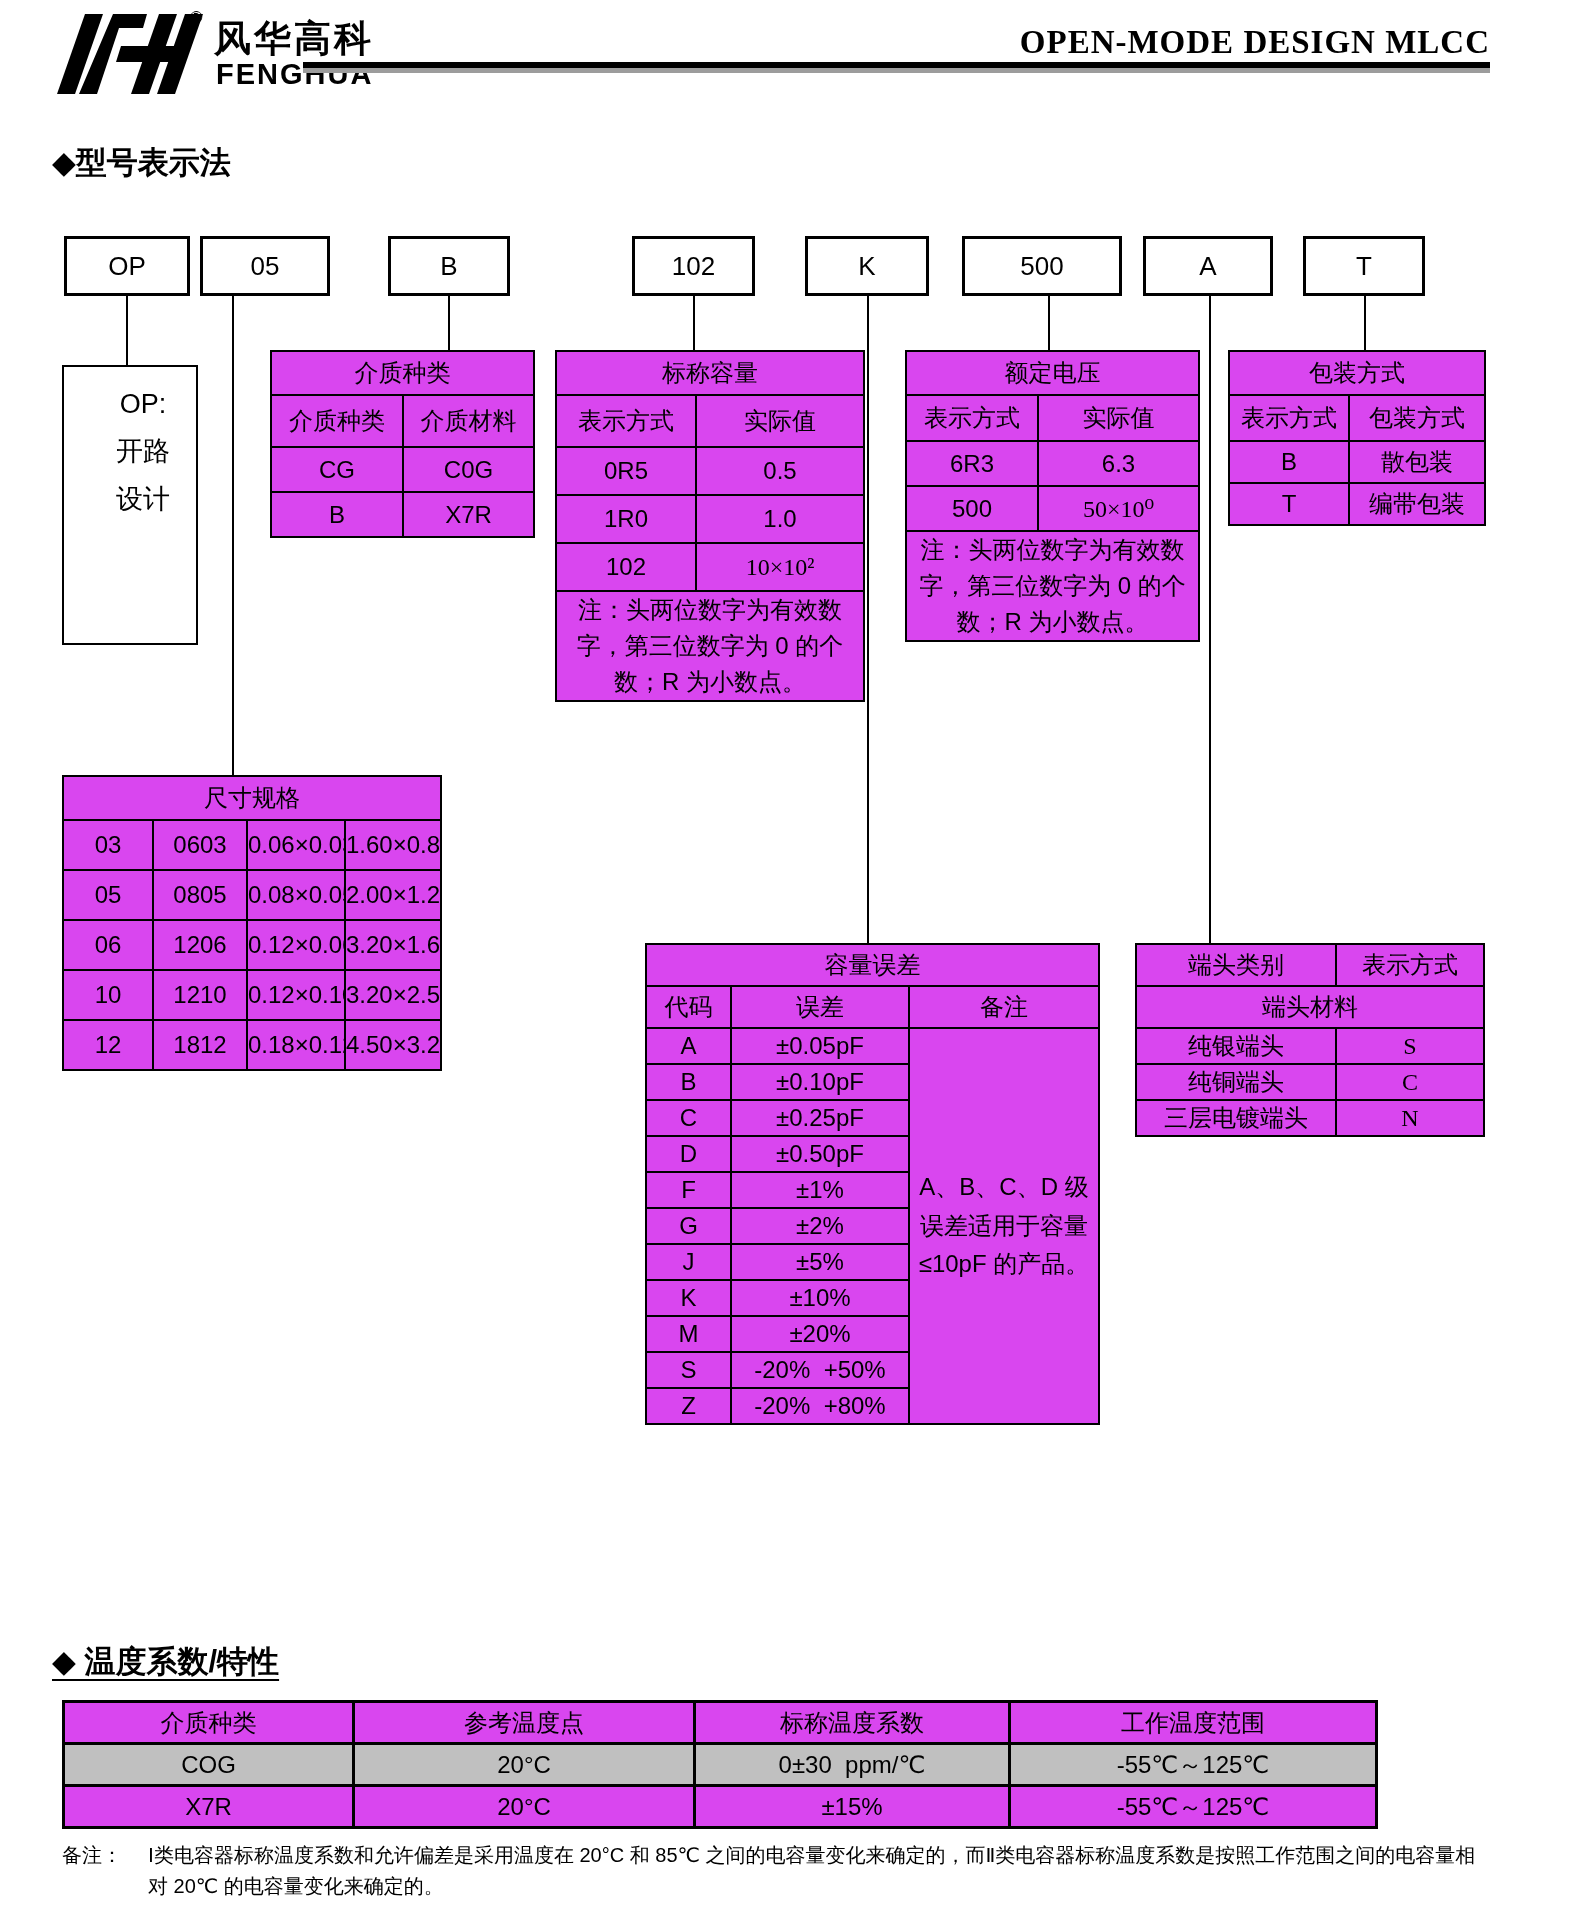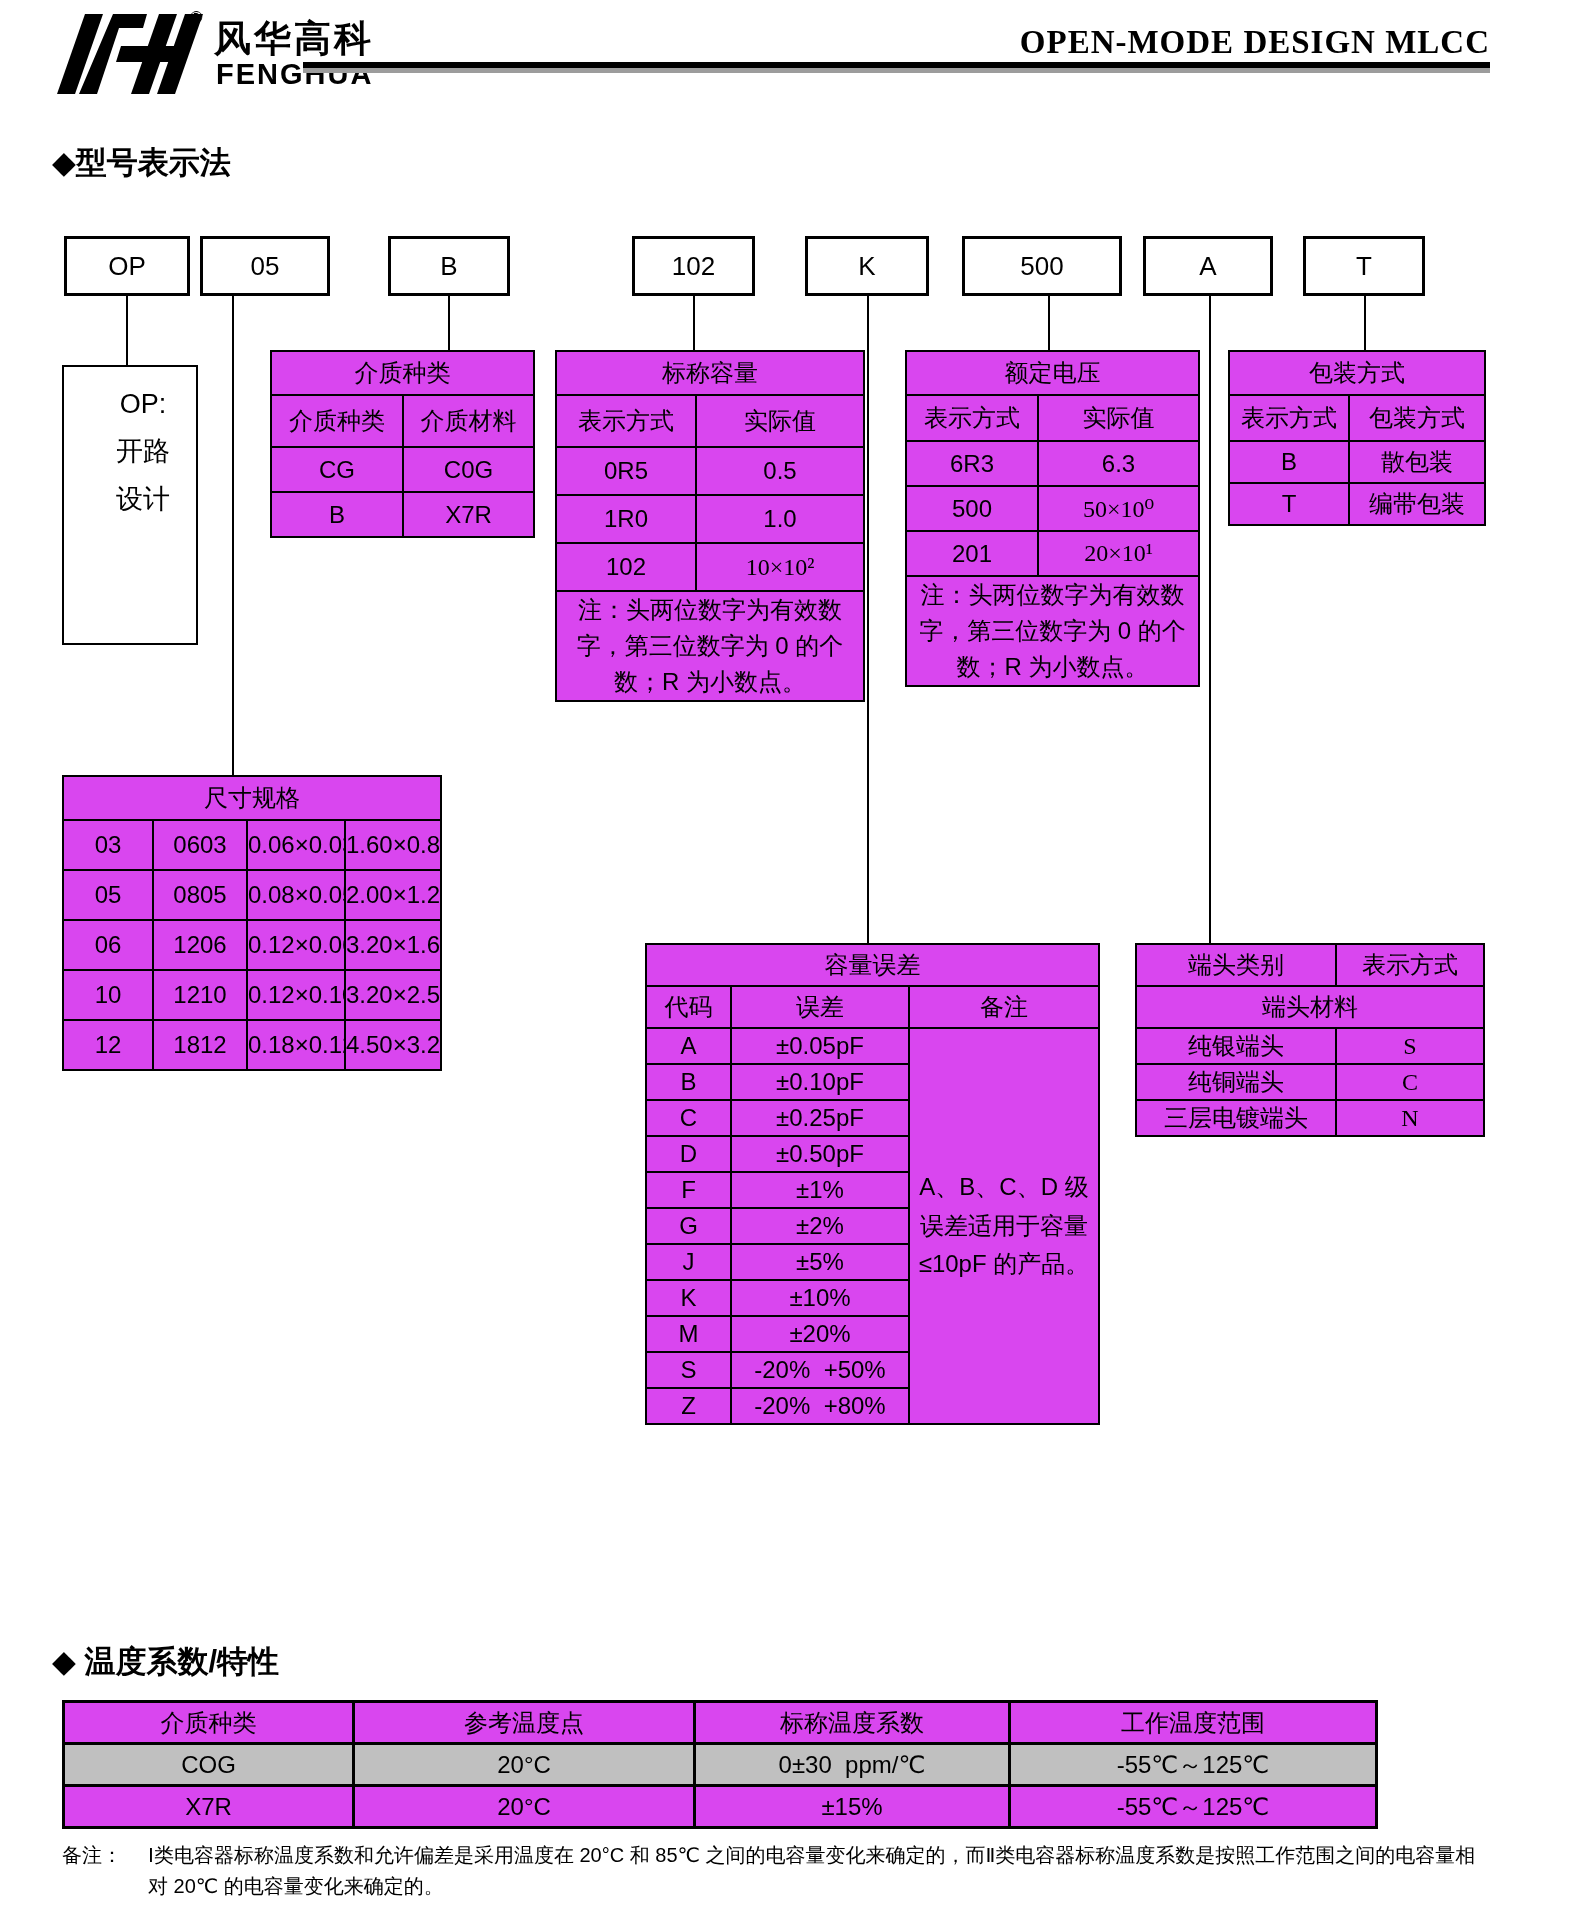--- a/index.html
+++ b/index.html
@@ -7,21 +7,21 @@
   .abs{position:absolute;}
   
   .brand-cn{position:absolute;left:214px;top:14px;font-size:37px;font-weight:bold;letter-spacing:3px;}
   .brand-en{position:absolute;left:216px;top:58px;font-size:29px;font-weight:bold;letter-spacing:2px;}
   .regmark{position:absolute;left:190px;top:8px;font-size:17px;}
   .doc-title{position:absolute;right:80px;top:24px;width:800px;text-align:right;font-family:"Liberation Serif","DejaVu Serif",serif;font-size:33px;font-weight:bold;letter-spacing:1px;}
   .rule-black{position:absolute;left:303px;top:62px;width:1187px;height:6px;background:#000;}
   .rule-gray{position:absolute;left:303px;top:68px;width:1187px;height:5px;background:#9c9c9c;}
   
   .h1{position:absolute;font-size:31px;font-weight:bold;}
-  .h1.u{text-underline-offset:7px;text-decoration-thickness:2px;}
+  .h1.u{text-decoration:underline;text-underline-offset:7px;text-decoration-thickness:2px;}
   
   .codebox{position:absolute;top:236px;height:60px;box-sizing:border-box;border:3px solid #000;display:flex;align-items:center;justify-content:center;font-size:26px;background:#fff;}
   .vline{position:absolute;width:2px;background:#000;}
   
   .opbox{position:absolute;left:62px;top:365px;width:136px;height:280px;box-sizing:border-box;border:2px solid #000;padding:14px 0 0 26px;font-size:27px;line-height:1.75;text-align:center;}
   
   table.t{position:absolute;border-collapse:collapse;table-layout:fixed;background:#d946ef;}
   table.t td{border:2px solid #000;text-align:center;vertical-align:middle;font-size:24px;padding:0;overflow:hidden;}
   table.t3 td{border-width:3px;}
   td.note{ text-align:left;font-size:23px;line-height:1.5;padding:8px 10px 8px 12px;vertical-align:top;}
@@ -147,24 +147,20 @@
     <td>实际值</td>
   </tr>
   <tr style="height:45px">
     <td>6R3</td>
     <td>6.3</td>
   </tr>
   <tr style="height:45px">
     <td>500</td>
     <td class="serifcell">50×10⁰</td>
   </tr>
-  <tr style="height:45px">
-    <td>201</td>
-    <td class="serifcell">20×10¹</td>
-  </tr>
   <tr style="height:106px">
         <td colspan="2" class="note">注：头两位数字为有效数字，第三位数字为 0 的个数；R 为小数点。</td>
       </tr>
 </tbody>
   </table>
 
 <table class="t" style="left:1228px;top:350px;width:258px">
   <colgroup>
       <col style="width:120px">
       <col>

